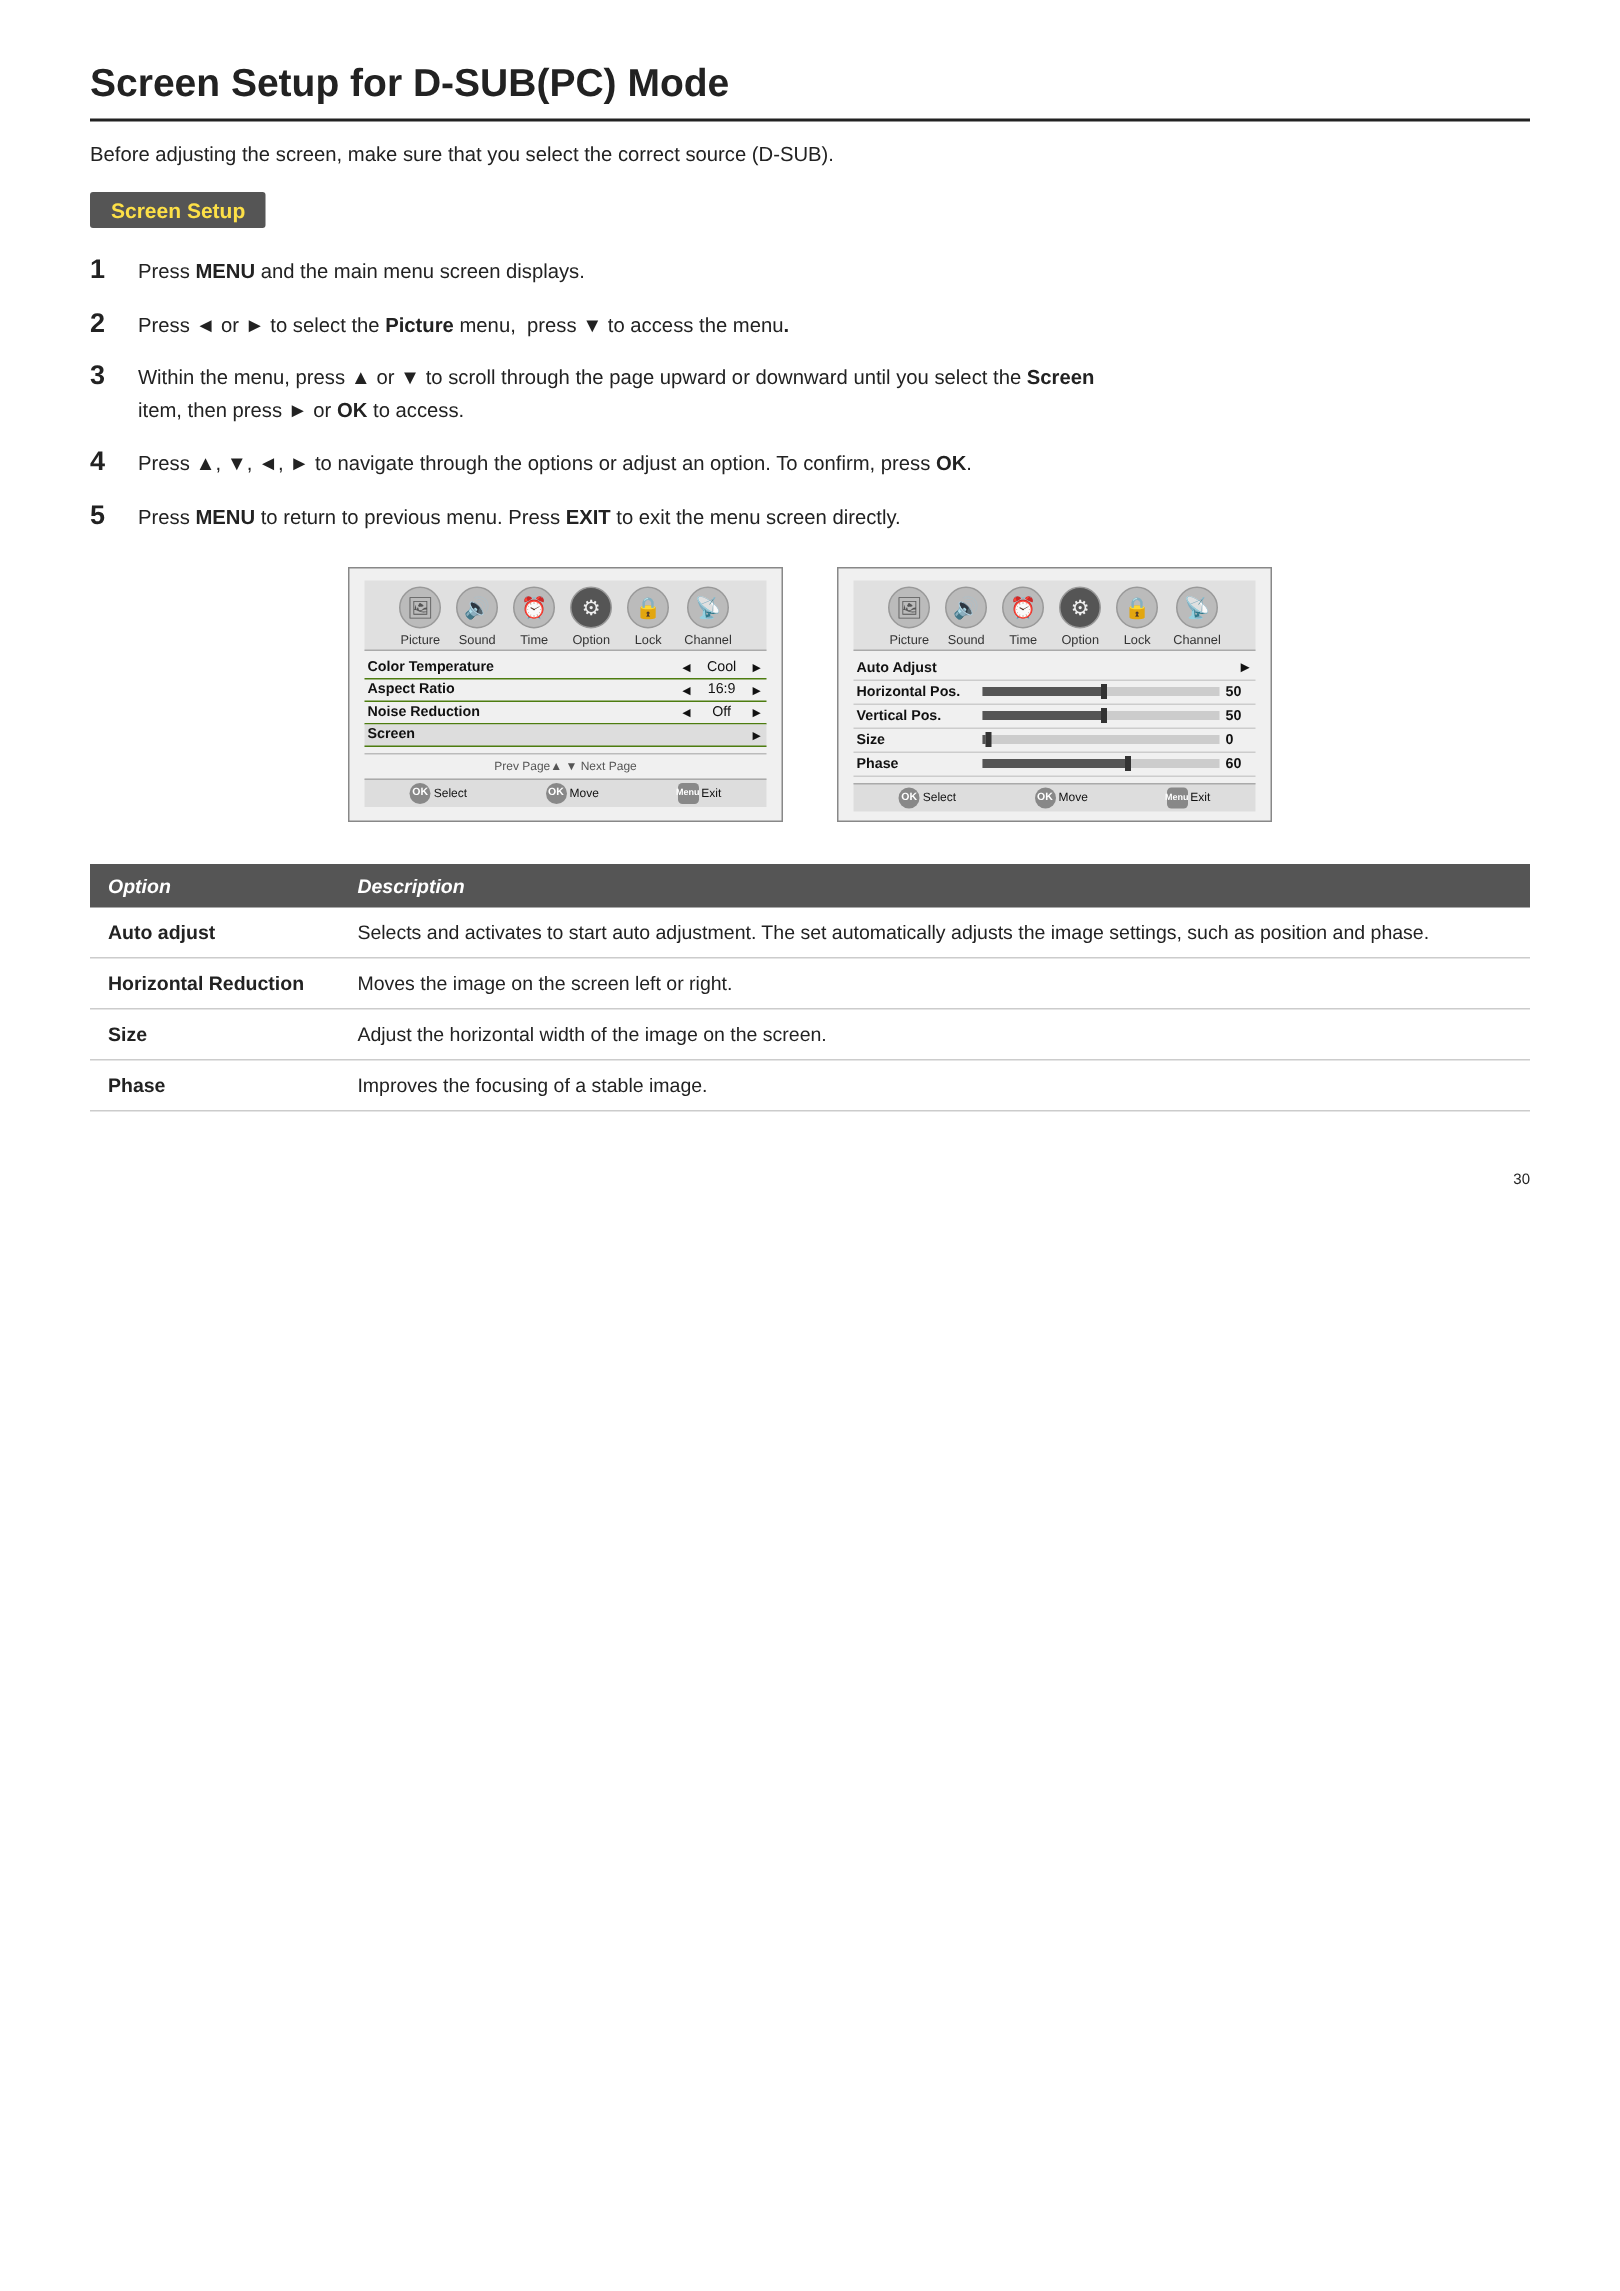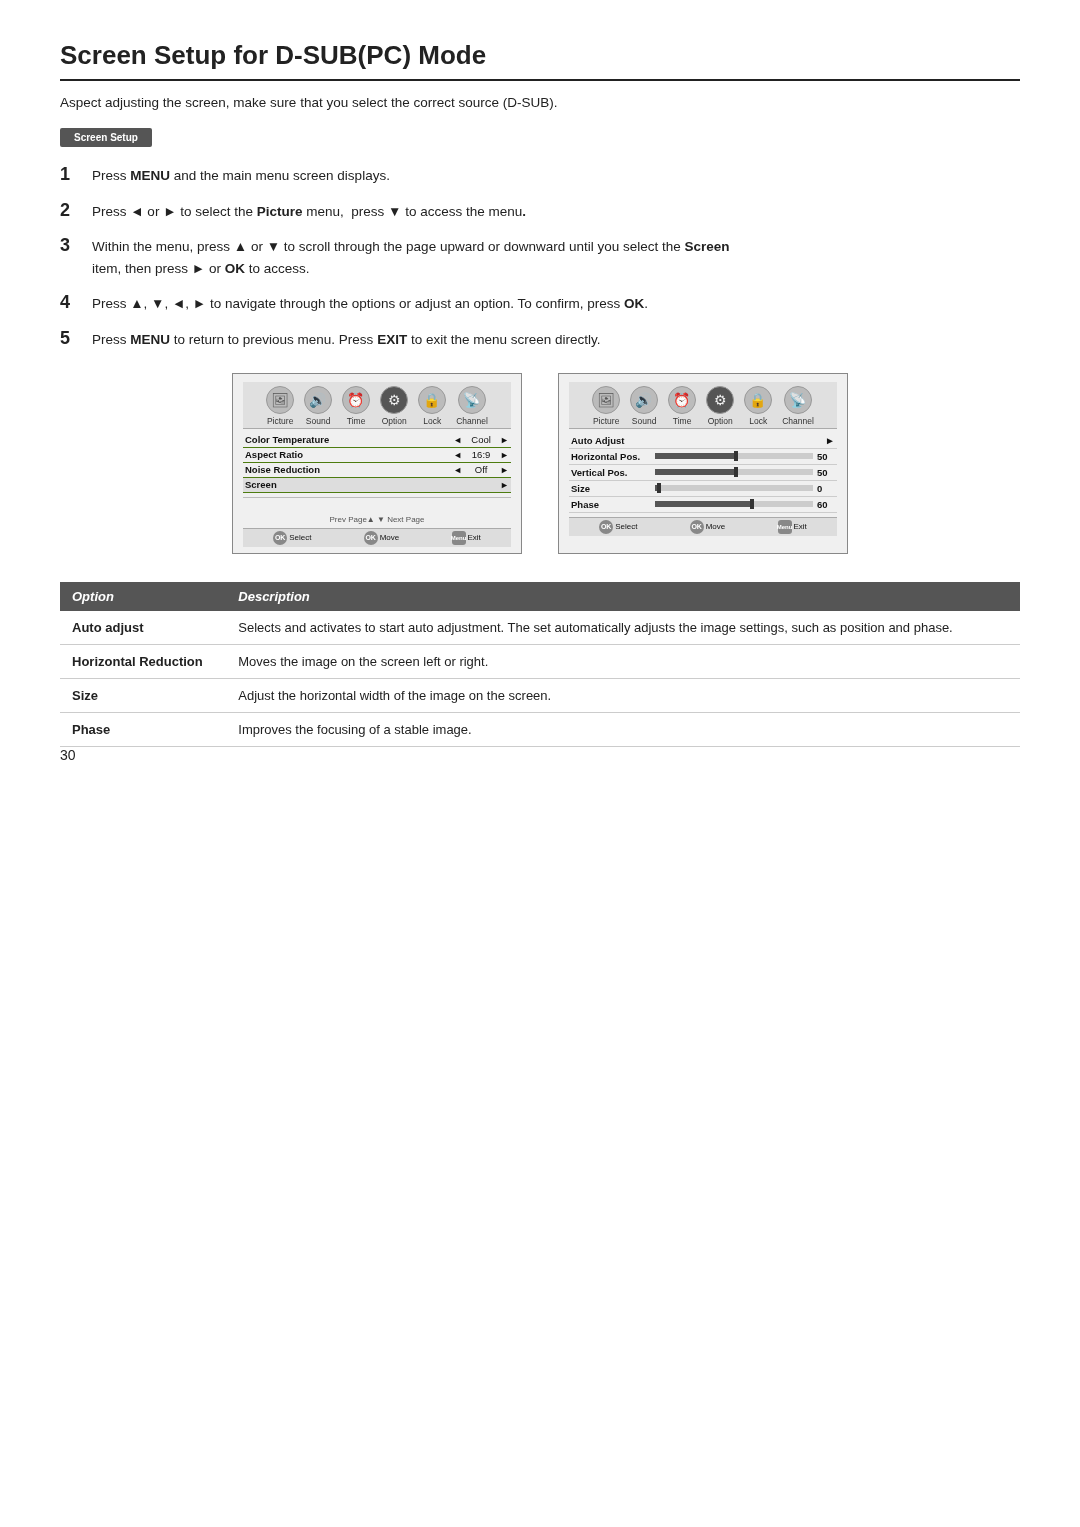--- a/index.html
+++ b/index.html
@@ -23,22 +23,22 @@
       border-top: 2.5px solid #222;
       margin-bottom: 14px;
     }
     .intro-text {
       font-size: 13.5px;
       margin-bottom: 18px;
     }
     .section-heading {
       display: inline-block;
       background: #555;
-      color: #ffffff;
-      font-size: 10px;
+      color: #fde047;
+      font-size: 14px;
       font-weight: bold;
       padding: 4px 14px;
       margin-bottom: 18px;
       border-radius: 2px;
     }
 
     .steps {
       margin-bottom: 20px;
     }
     .step {
@@ -137,21 +137,21 @@
     }
     .menu-row-arrow-right {
       margin-left: 4px;
       font-size: 9px;
     }
     .menu-footer {
       text-align: center;
       font-size: 8px;
       color: #555;
       margin-top: 4px;
-      padding-top: 17px;
+      padding-top: 3px;
       border-top: 1px solid #bbb;
     }
     .menu-bottom-bar {
       display: flex;
       justify-content: space-around;
       background: #ddd;
       padding: 2px 4px;
       font-size: 8px;
       margin-top: 4px;
       border-top: 1px solid #aaa;
@@ -247,31 +247,32 @@
       font-size: 13px;
       vertical-align: top;
     }
     .options-table tbody td:first-child {
       font-weight: bold;
       white-space: nowrap;
       min-width: 150px;
     }
 
     .page-num {
-      text-align: left;
-      font-size: 14px;
+      text-align: right;
+      margin-top: 40px;
+      font-size: 10px;
     }
   </style>
 </head>
 <body>
 
 <h1 class="page-title">Screen Setup for D-SUB(PC) Mode</h1>
 <hr class="title-divider">
 
-<p class="intro-text">Aspect adjusting the screen, make sure that you select the correct source (D-SUB).</p>
+<p class="intro-text">Before adjusting the screen, make sure that you select the correct source (D-SUB).</p>
 
 <div>
   <span class="section-heading">Screen Setup</span>
 </div>
 
 <div class="steps">
   <div class="step">
     <span class="step-num">1</span>
     <p class="step-text">
       Press <b>MENU</b> and the main menu screen displays.

